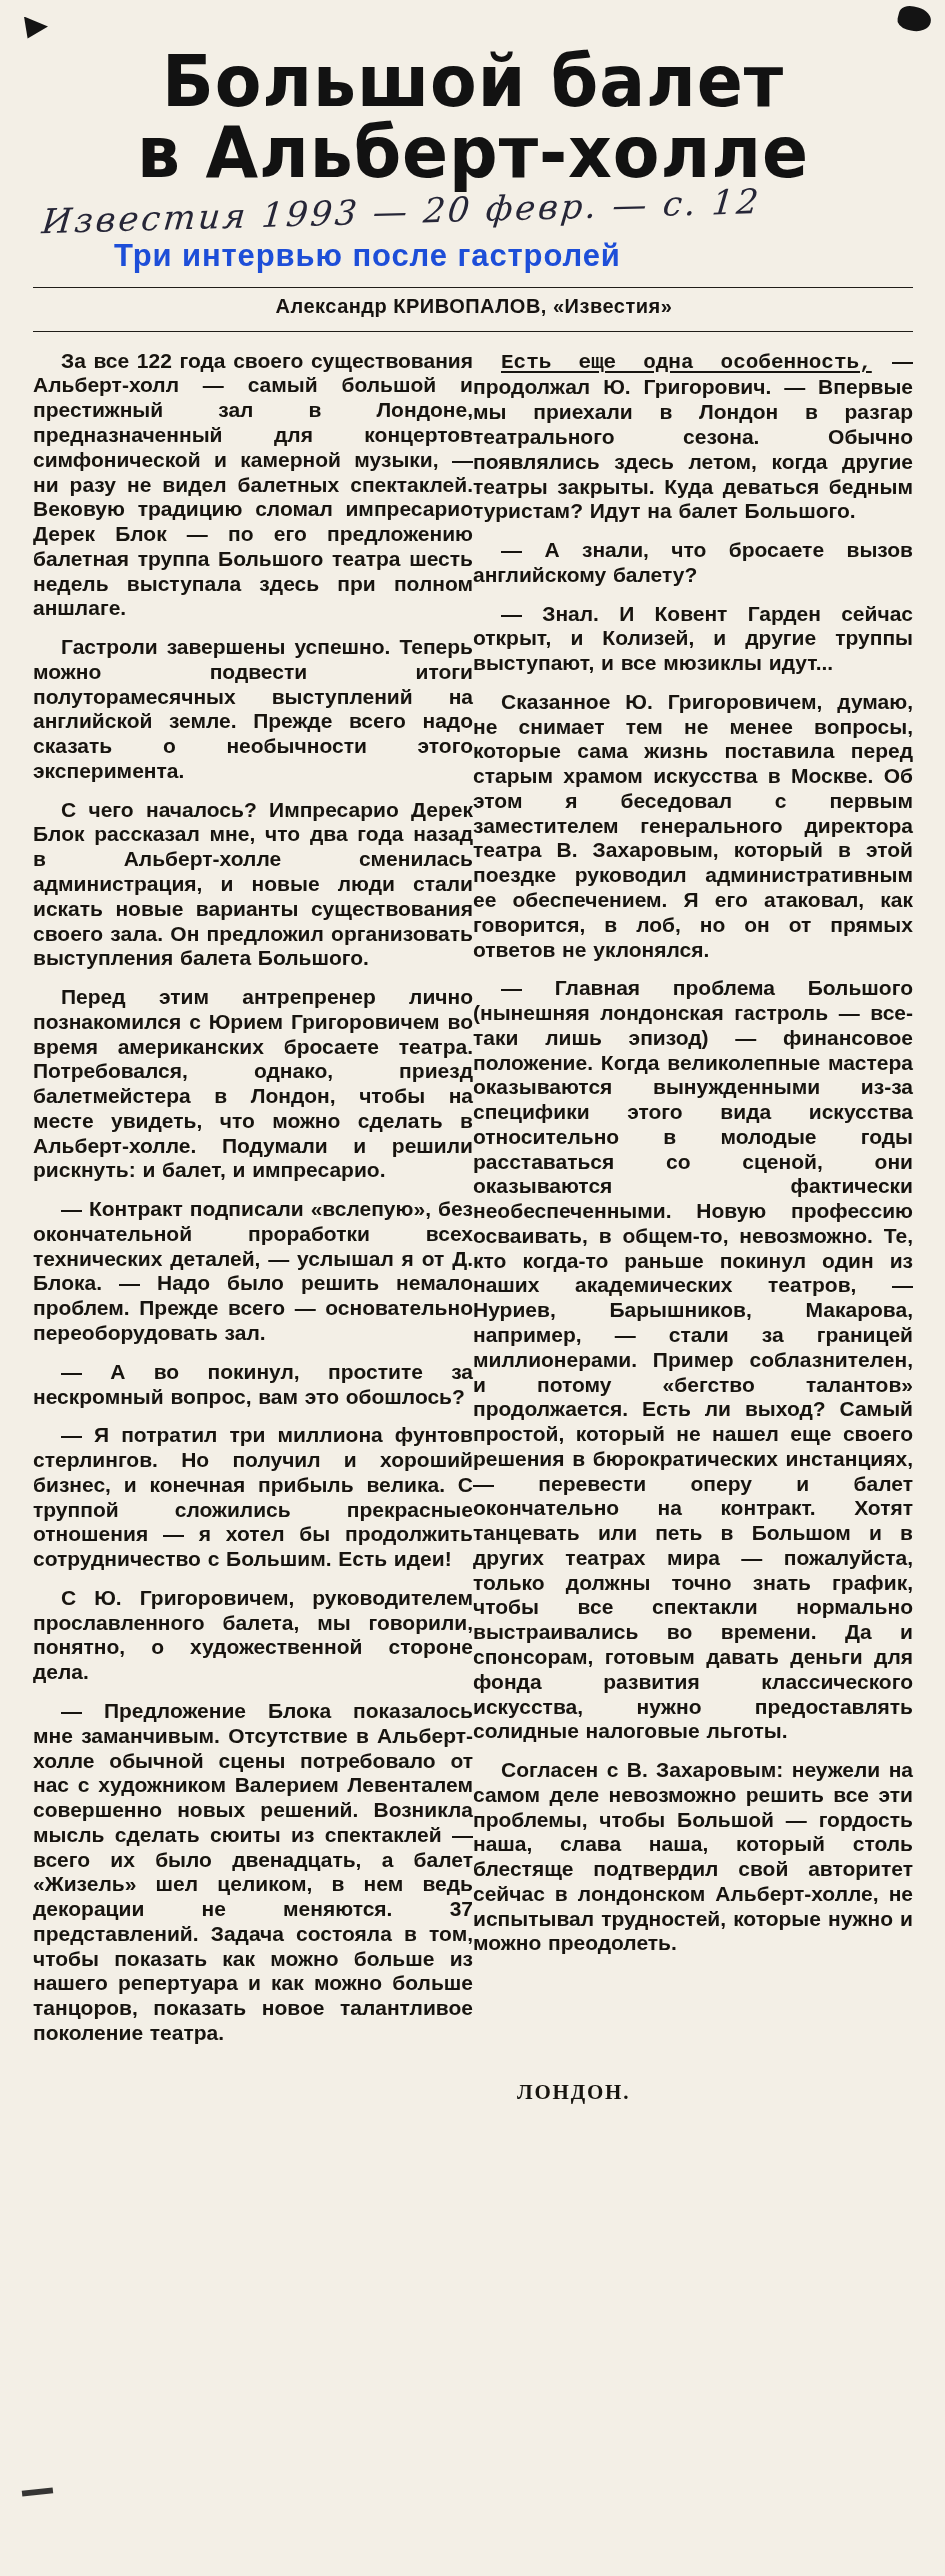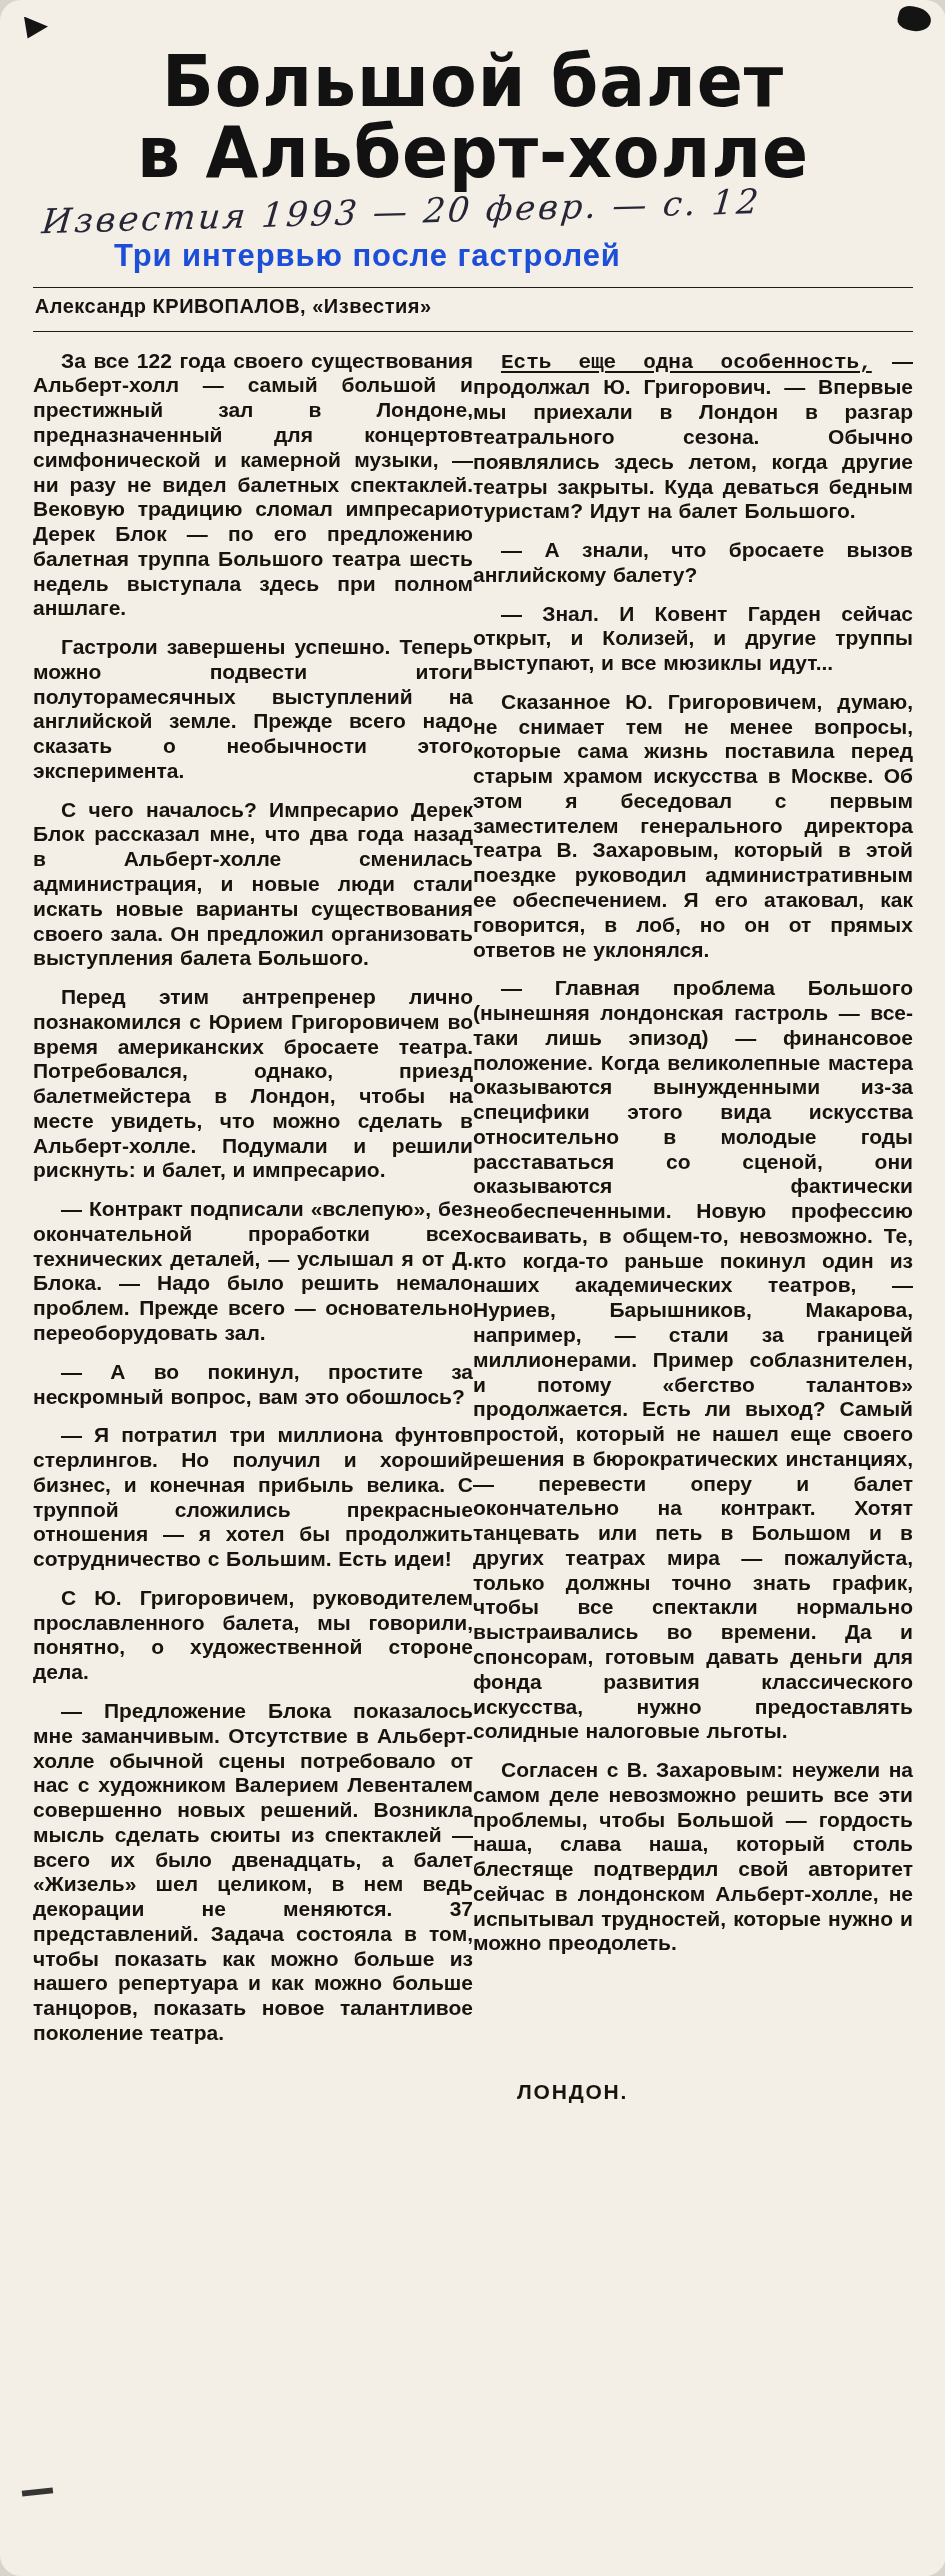--- a/index.html
+++ b/index.html
@@ -10,21 +10,20 @@
   .page {
     position: relative;
     width: 946px;
     min-height: 2576px;
     margin: 0 auto;
     background: #f3efe6;
     box-sizing: border-box;
     padding: 48px 33px 55px 33px;
     overflow: hidden;
     color: #17140f;
-    border-radius: 21px;
   }
   
   .mark { position: absolute; background: #141414; }
   .mark-tl { left: 24px; top: 16.6px; width: 24px; height: 22px;
              clip-path: polygon(0 0, 100% 45%, 15% 100%); }
   .mark-tr { right: 14.7px; top: 7.4px; width: 33px; height: 24px;
              border-radius: 45% 55% 60% 40%; transform: rotate(14deg); }
   .mark-bl { left: 22px; bottom: 81px; width: 31px; height: 6.4px;
              transform: rotate(-6deg); opacity: .85; }
 
@@ -62,20 +61,21 @@
     border: 0;
     border-top: 1.8px solid #201d18;
     margin: 13px 0 0 0;
   }
   .byline {
     margin: 7.4px 0 0 1.8px;
     font-size: 20px;
     font-weight: bold;
     letter-spacing: 0.5px;
     color: #161310;
+    text-align: center;
   }
 
   
   .columns {
     display: flex;
     margin-top: 16.6px;
   }
   .col { flex: 1 1 0; min-width: 0; }
   .para {
     font-size: 21px;
@@ -141,21 +141,21 @@
 
     <p class="para"><span class="lead-underline">Есть еще одна особенность,</span> — продолжал Ю. Григорович. — Впервые мы приехали в Лондон в разгар театрального сезона. Обычно появлялись здесь летом, когда другие театры закрыты. Куда деваться бедным туристам? Идут на балет Большого.</p>
         <p class="para">— А знали, что бросаете вызов английскому балету?</p>
         <p class="para">— Знал. И Ковент Гарден сейчас открыт, и Колизей, и другие труппы выступают, и все мюзиклы идут...</p>
         <p class="para">Сказанное Ю. Григоровичем, думаю, не снимает тем не менее вопросы, которые сама жизнь поставила перед старым храмом искусства в Москве. Об этом я беседовал с первым заместителем генерального директора театра В. Захаровым, который в этой поездке руководил административным ее обеспечением. Я его атаковал, как говорится, в лоб, но он от прямых ответов не уклонялся.</p>
         <p class="para">— Главная проблема Большого (нынешняя лондонская гастроль — все-таки лишь эпизод) — финансовое положение. Когда великолепные мастера оказываются вынужденными из-за специфики этого вида искусства относительно в молодые годы расставаться со сценой, они оказываются фактически необеспеченными. Новую профессию осваивать, в общем-то, невозможно. Те, кто когда-то раньше покинул один из наших академических театров, — Нуриев, Барышников, Макарова, например, — стали за границей миллионерами. Пример соблазнителен, и потому «бегство талантов» продолжается. Есть ли выход? Самый простой, который не нашел еще своего решения в бюрократических инстанциях, — перевести оперу и балет окончательно на контракт. Хотят танцевать или петь в Большом и в других театрах мира — пожалуйста, только должны точно знать график, чтобы все спектакли нормально выстраивались во времени. Да и спонсорам, готовым давать деньги для фонда развития классического искусства, нужно предоставлять солидные налоговые льготы.</p>
         <p class="para">Согласен с В. Захаровым: неужели на самом деле невозможно решить все эти проблемы, чтобы Большой — гордость наша, слава наша, который столь блестяще подтвердил свой авторитет сейчас в лондонском Альберт-холле, не испытывал трудностей, которые нужно и можно преодолеть.</p>
       </div>
   </div>
 
-  <div style="display:flex; gap:62px;">
+  <div style="display:flex; gap:62px;font-family:Liberation Serif, serif;">
     <div class="col"></div>
     <div class="col">
       <div class="dateline">ЛОНДОН.</div>
     </div>
   </div>
 
 </div>
 
 
 </body></html>

